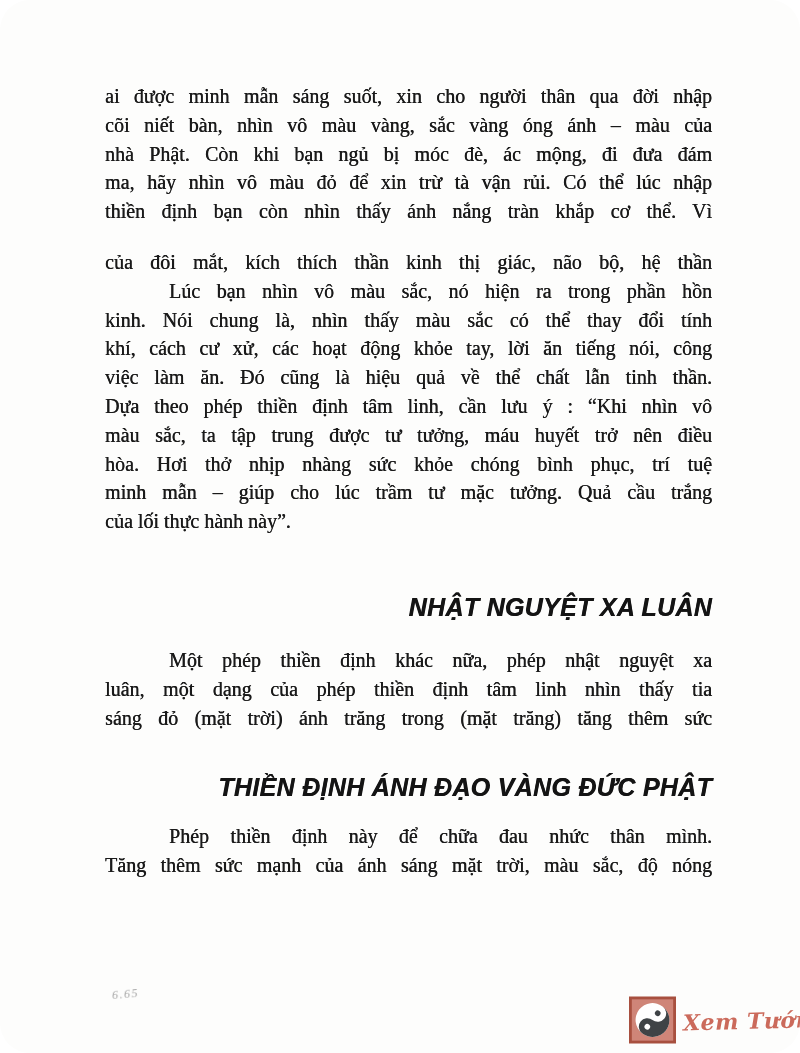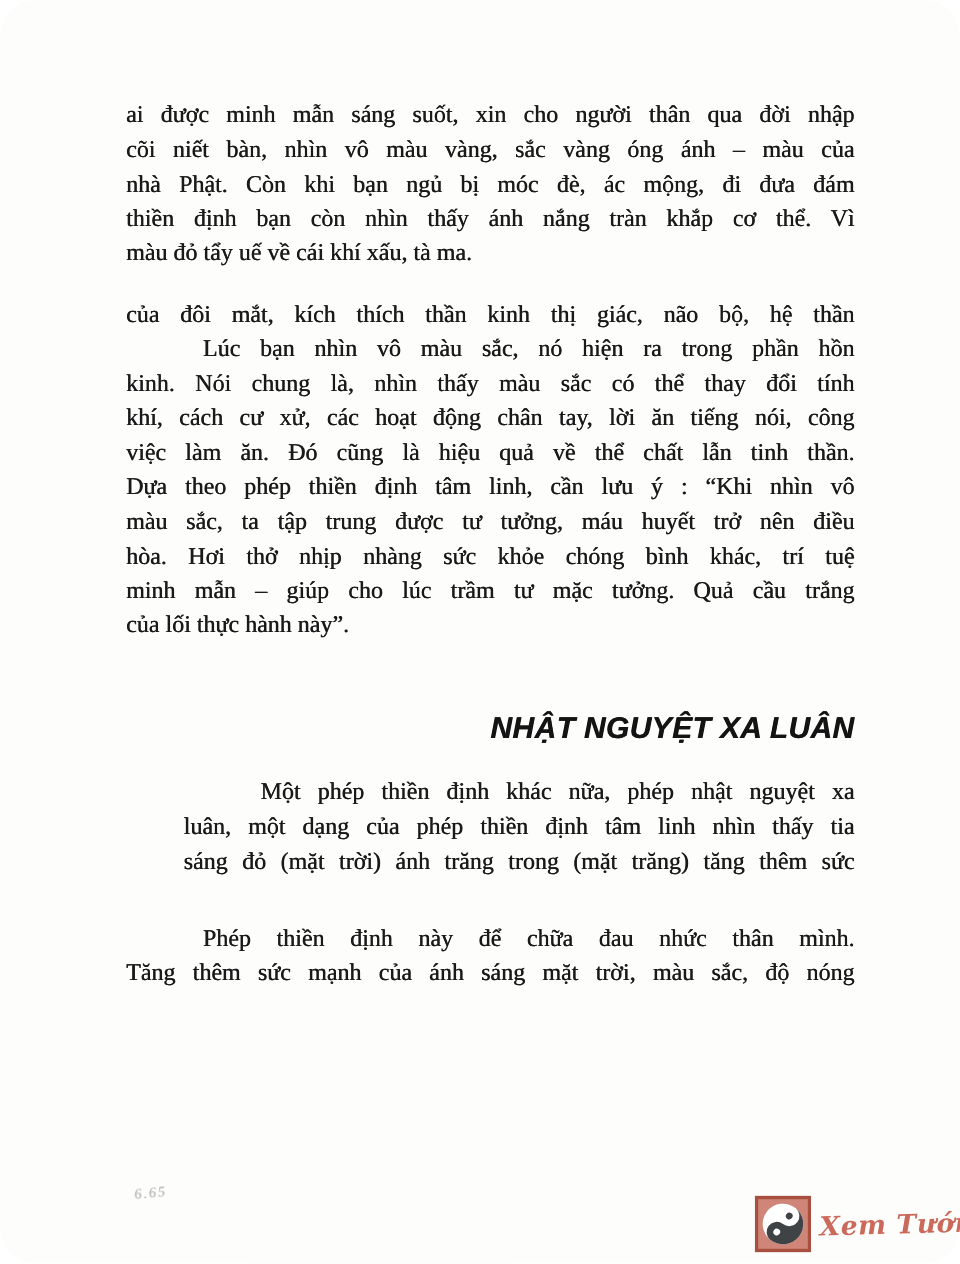--- a/index.html
+++ b/index.html
@@ -52,23 +52,23 @@
     line-height: 30px;
     text-align: right;
     letter-spacing: 0.3px;
     color: #141414;
     text-shadow: 0.4px 0 0 currentColor;
     filter: blur(0.22px);
   }
   
   .b1 { margin-top: 22px; }
   .b2 { margin-top: 56px; }
-  .b3 { margin-top: 24px; margin-left: 48px; }
+  .b3 { margin-top: 24px; }
   .b4 { margin-top: 40px; }
-  .b5 { margin-top: 36px; }
+  .b5 { margin-top: 20px; }
 
   #footer-mark {
     position: absolute;
     left: 112px;
     top: 987px;
     font-family: "Liberation Serif", serif;
     font-style: italic;
     font-size: 12px;
     letter-spacing: 1.5px;
     color: #8d8d8d;
@@ -103,41 +103,42 @@
 <body>
 
 <div id="page" style="background: rgb(253, 253, 252); border-radius: 30px;">
 
   <div id="text-column" style="color: rgb(26, 26, 26);">
 
   <div class="para b0">
         <div class="line">ai được minh mẫn sáng suốt, xin cho người thân qua đời nhập</div>
         <div class="line">cõi niết bàn, nhìn vô màu vàng, sắc vàng óng ánh – màu của</div>
         <div class="line">nhà Phật. Còn khi bạn ngủ bị móc đè, ác mộng, đi đưa đám</div>
+        <div class="line">ma, hãy nhìn vô màu đỏ để xin trừ tà vận rủi. Có thể lúc nhập</div>
         <div class="line">thiền định bạn còn nhìn thấy ánh nắng tràn khắp cơ thể. Vì</div>
-        <div class="line last">màu đỏ tẩy uế về cái khí xấu, tà ma.</div>
       </div>
       <div class="para b1">
         <div class="line">của đôi mắt, kích thích thần kinh thị giác, não bộ, hệ thần</div>
         <div class="line first-indent">Lúc bạn nhìn vô màu sắc, nó hiện ra trong phần hồn</div>
         <div class="line">kinh. Nói chung là, nhìn thấy màu sắc có thể thay đổi tính</div>
-        <div class="line">khí, cách cư xử, các hoạt động chân tay, lời ăn tiếng nói, công</div>
+        <div class="line">khí, cách cư xử, các hoạt động khỏe tay, lời ăn tiếng nói, công</div>
         <div class="line">việc làm ăn. Đó cũng là hiệu quả về thể chất lẫn tinh thần.</div>
         <div class="line">Dựa theo phép thiền định tâm linh, cần lưu ý : “Khi nhìn vô</div>
         <div class="line">màu sắc, ta tập trung được tư tưởng, máu huyết trở nên điều</div>
-        <div class="line">hòa. Hơi thở nhịp nhàng sức khỏe chóng bình khác, trí tuệ</div>
+        <div class="line">hòa. Hơi thở nhịp nhàng sức khỏe chóng bình phục, trí tuệ</div>
         <div class="line">minh mẫn – giúp cho lúc trầm tư mặc tưởng. Quả cầu trắng</div>
         <div class="line last">của lối thực hành này”.</div>
       </div>
       <div class="heading b2">NHẬT NGUYỆT XA LUÂN</div>
       <div class="para b3">
         <div class="line first-indent">Một phép thiền định khác nữa, phép nhật nguyệt xa</div>
         <div class="line">luân, một dạng của phép thiền định tâm linh nhìn thấy tia</div>
         <div class="line">sáng đỏ (mặt trời) ánh trăng trong (mặt trăng) tăng thêm sức</div>
       </div>
+      <div class="heading b4">THIỀN ĐỊNH ÁNH ĐẠO VÀNG ĐỨC PHẬT</div>
       <div class="para b5">
         <div class="line first-indent">Phép thiền định này để chữa đau nhức thân mình.</div>
         <div class="line">Tăng thêm sức mạnh của ánh sáng mặt trời, màu sắc, độ nóng</div>
       </div>
     </div>
 
   <div id="footer-mark">6.65</div>
 
   <div id="watermark">
     <span class="logo-box">

